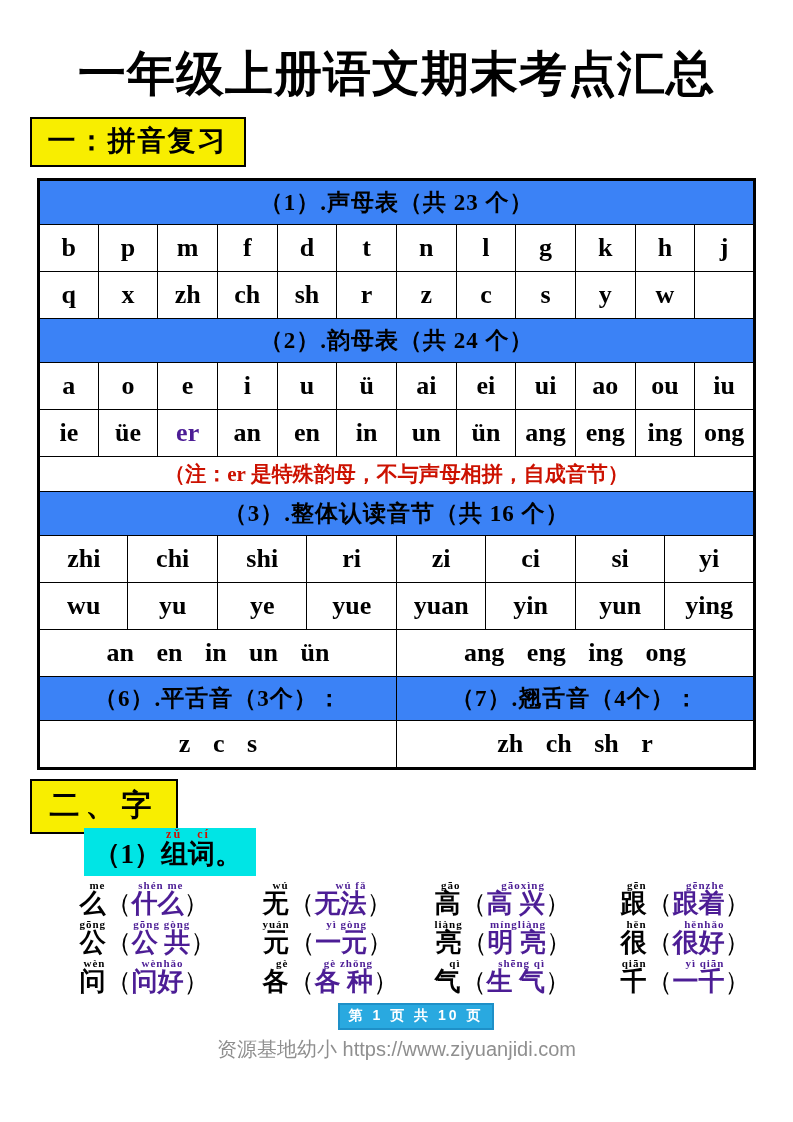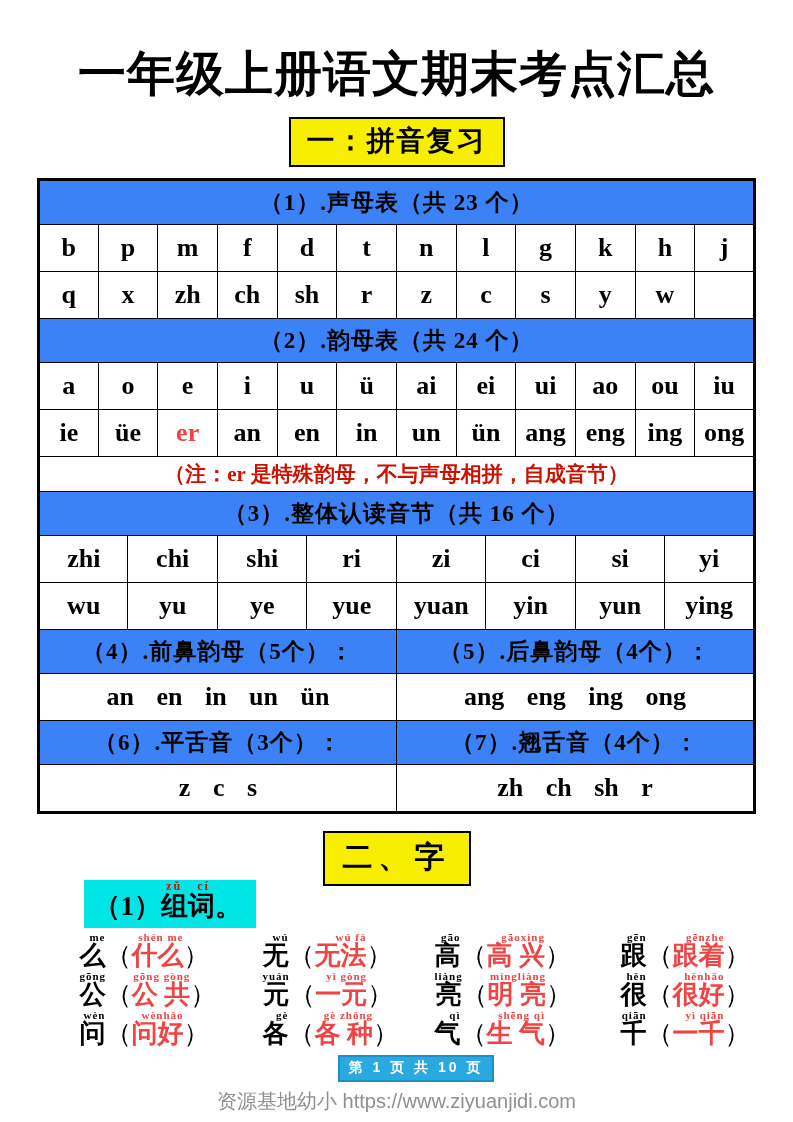--- a/index.html
+++ b/index.html
@@ -16,30 +16,30 @@
   
   .doc-title {
     margin: 46px 0 0 0;
     text-align: center;
     font-size: 48px;
     font-weight: 900;
     letter-spacing: 1px;
     line-height: 1.15;
   }
   
-  .yellow-wrap { text-align: center; }
+  .yellow-wrap { }
   .yellow-box {
     display: inline-block;
     background: #f8ee00;
     border: 2px solid #000;
     font-weight: bold;
     color: #000;
   }
   .sec1-box { margin-top: 16px; font-size: 28px; padding: 3px 16px 5px 16px; letter-spacing: 2px; }
-  .sec2-box { margin-top: 17px; font-size: 30px; padding: 4px 18px 6px 18px; letter-spacing: 6px; }
+  .sec2-box { margin-top: 9px; font-size: 30px; padding: 4px 18px 6px 18px; letter-spacing: 6px; }
   
   table.pinyin {
     width: 719px;
     margin: 11px auto 0 auto;
     border-collapse: collapse;
     border: 3px solid #000;
     table-layout: fixed;
   }
   table.pinyin td {
     border: 1.5px solid #000;
@@ -55,21 +55,21 @@
     border-bottom: 2.5px solid #000;
     border-top: 2.5px solid #000;
   }
   td.letter {
     font-size: 26px;
     font-weight: bold;
     height: 44px;
     font-family: "Liberation Serif", "DejaVu Serif", serif;
   }
   td.letter.spread { word-spacing: 16px; }
-  td.red, .red { color: #ef4444; font-family: Liberation Serif, serif; }
+  td.red, .red { color: #4c1d95; font-family: Liberation Serif, serif; }
   td.note {
     color: #cc1100;
     font-weight: bold;
     font-size: 21px;
     padding: 3px 0;
   }
   
   .zuci-row { margin: -6px 0 0 54px; }
   .cyan-box {
     display: inline-block;
@@ -220,24 +220,20 @@
         </tr>
         <tr>
           <td colspan="3" class="letter">wu</td>
           <td colspan="3" class="letter">yu</td>
           <td colspan="3" class="letter">ye</td>
           <td colspan="3" class="letter">yue</td>
           <td colspan="3" class="letter">yuan</td>
           <td colspan="3" class="letter">yin</td>
           <td colspan="3" class="letter">yun</td>
           <td colspan="3" class="letter">ying</td>
-        </tr>
-        <tr>
-          <td colspan="12" class="hdr">（4）.前鼻韵母（5个）：</td>
-          <td colspan="12" class="hdr">（5）.后鼻韵母（4个）：</td>
         </tr>
         <tr>
           <td colspan="12" class="letter spread">an  en  in  un  ün</td>
           <td colspan="12" class="letter spread">ang  eng  ing  ong</td>
         </tr>
         <tr>
           <td colspan="12" class="hdr">（6）.平舌音（3个）：</td>
           <td colspan="12" class="hdr">（7）.翘舌音（4个）：</td>
         </tr>
         <tr>

